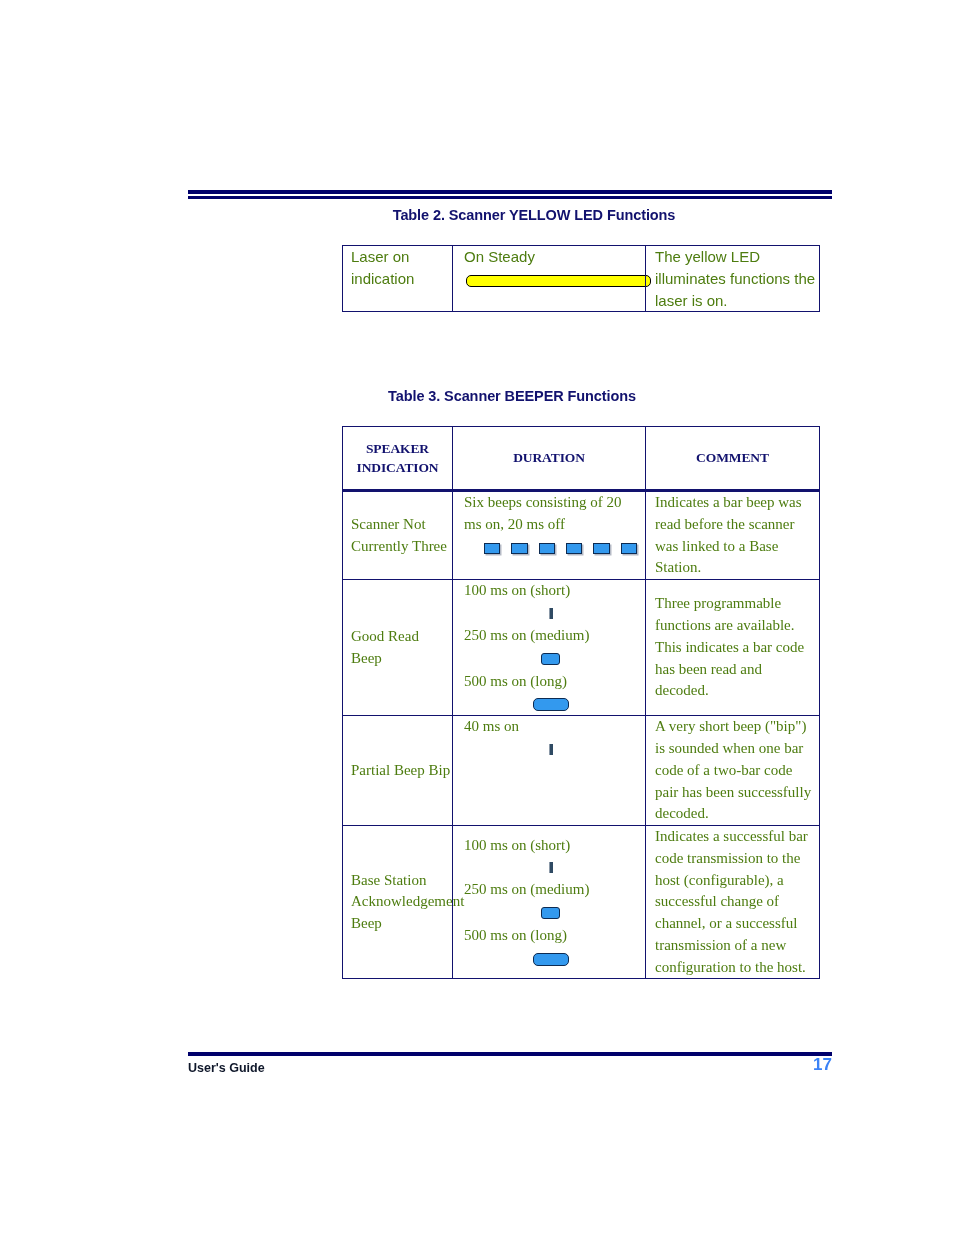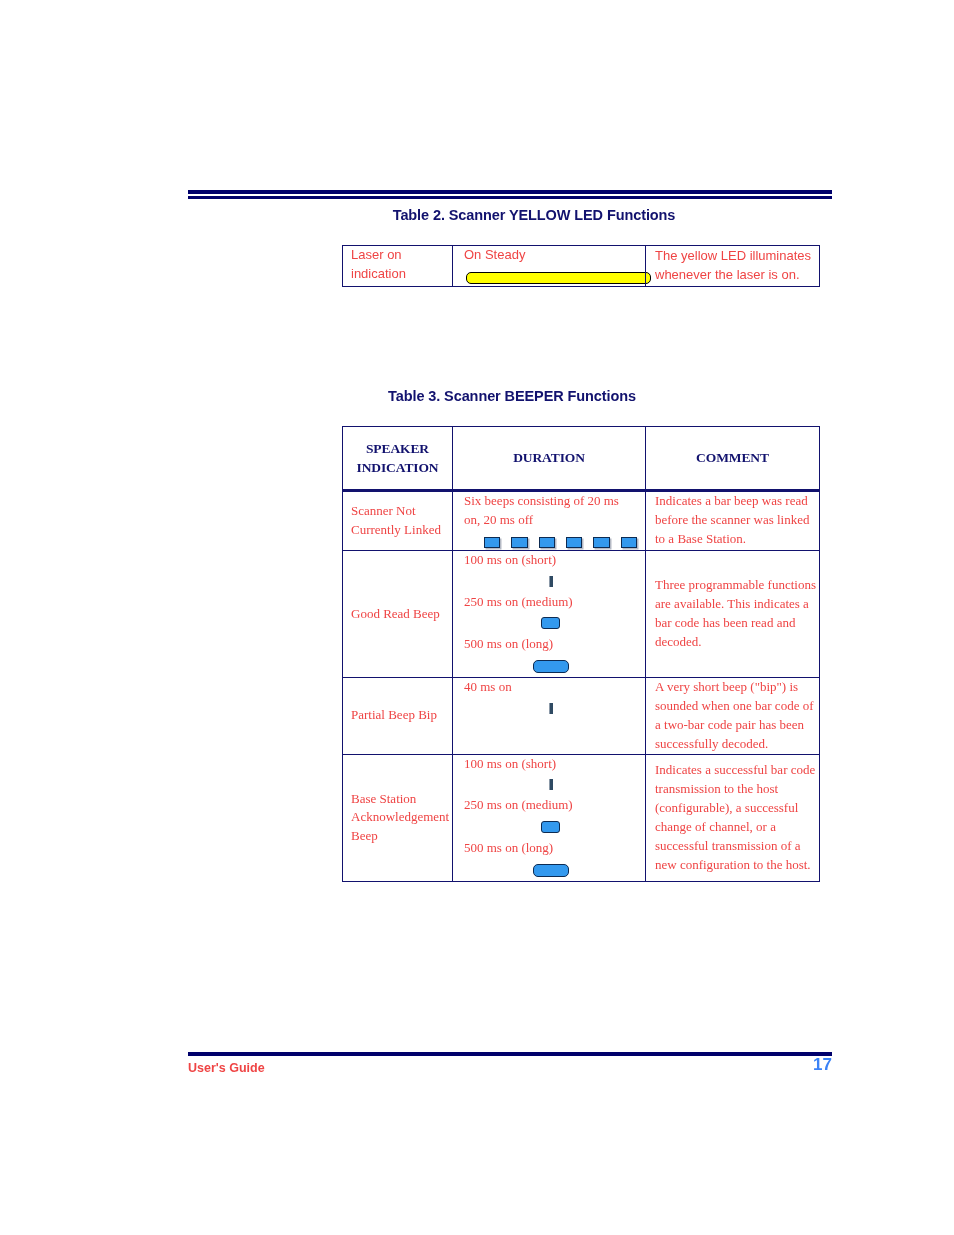--- a/index.html
+++ b/index.html
@@ -83,22 +83,22 @@
     font-weight: bold;
     color: #12126e;
     line-height: 1.42;
     letter-spacing: -0.1px;
     border-bottom-width: 3px !important;
   }
   #table-2 .hdr-cell { height: 62px; }
   #table-3 .hdr-cell { height: 62px; }
 
   .cell {
-    font-size: 13px;
-    color: #ef4444;
+    font-size: 15px;
+    color: #4d7c0f;
     line-height: 1.45;
     padding: 9px 10px 9px 9px;
     vertical-align: middle;
   }
   .cell.dur { padding-left: 11px; padding-right: 8px; }
   .cell.com { padding-left: 9px; }
   .cell.ind { padding-left: 8px; }
   .cell.top { vertical-align: top; }
 
   .cell p { margin: 0; }
@@ -168,21 +168,21 @@
     width: 644px;
     height: 3.5px;
     background: #00006b;
   }
   .footer-left {
     position: absolute;
     left: 171px;
     top: 1061px;
     font-size: 12.5px;
     font-weight: bold;
-    color: #ef4444;
+    color: #0f172a;
   }
   .footer-right {
     position: absolute;
     left: 715px;
     top: 1055px;
     width: 100px;
     text-align: right;
     font-size: 17px;
     font-weight: bold;
     color: #3b82f6;
@@ -207,21 +207,21 @@
         <col class="col-dur">
         <col class="col-com">
     </colgroup>
     <tbody>
       <tr>
         <td class="cell ind top">Laser on indication</td>
         <td class="cell dur top">
           <p>On Steady</p>
           <div class="bar-yellow"></div>
         </td>
-        <td class="cell com">The yellow LED illuminates whenever the laser is on.</td>
+        <td class="cell com">The yellow LED illuminates functions the laser is on.</td>
       </tr>
     </tbody>
   </table>
 
   <div class="caption" id="caption-table3">Table 3. Scanner BEEPER Functions</div>
 
   <table class="doc-table" id="table-3">
     <colgroup>
       <col class="col-ind">
         <col class="col-dur">
@@ -231,21 +231,21 @@
       <tr>
         <th class="hdr-cell">
           <span>SPEAKER</span><br>
           <span>INDICATION</span>
         </th>
         <th class="hdr-cell">DURATION</th>
         <th class="hdr-cell">COMMENT</th>
       </tr>
 
       <tr>
-        <td class="cell ind">Scanner Not Currently Linked</td>
+        <td class="cell ind">Scanner Not Currently Three</td>
         <td class="cell dur top">
           <p>Six beeps consisting of 20 ms on, 20 ms off</p>
           <div class="beep-row">
             <span class="beep-sq"></span>
             <span class="beep-sq"></span>
             <span class="beep-sq"></span>
             <span class="beep-sq"></span>
             <span class="beep-sq"></span>
             <span class="beep-sq"></span>
           </div>

